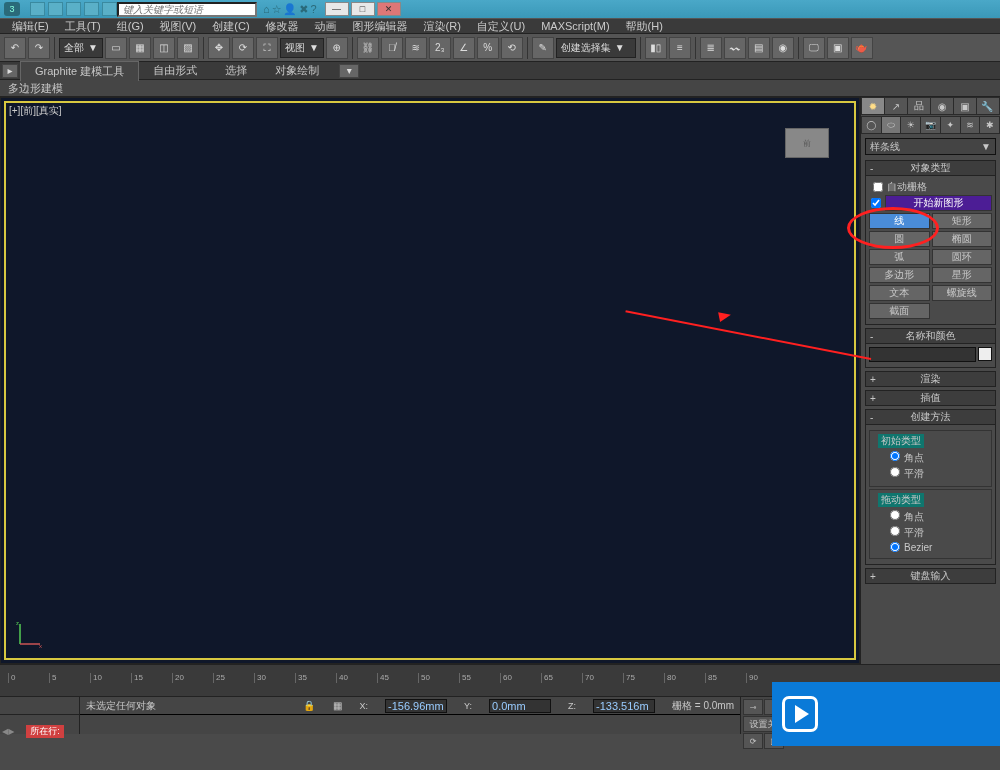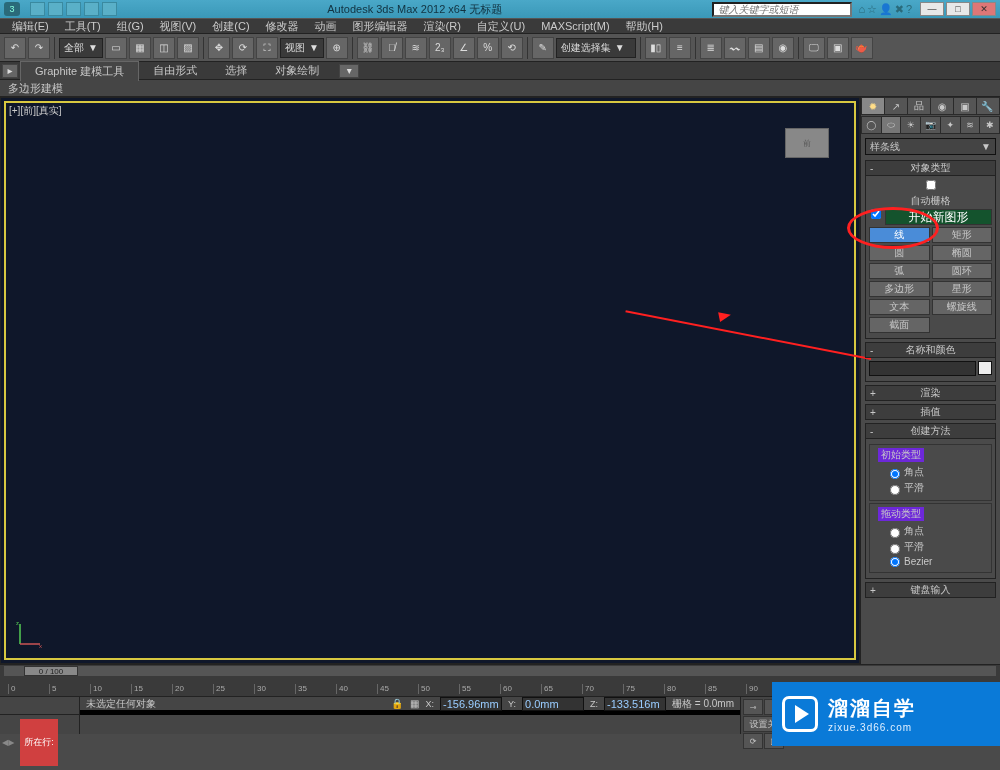--- a/index.html
+++ b/index.html
@@ -50,50 +50,50 @@
 .cmdpanel .topt { flex:1; background: #555; display:flex;align-items:center;justify-content:center; font-size:10px;}
 .cmdpanel .topt.active { background: #888; color:#fd8; }
 .cmdpanel .subtabs { height: 18px; background: #2a2a2a; display: flex; gap: 1px; padding: 1px; }
 .cmdpanel .subt { flex:1; background:#555; display:flex;align-items:center;justify-content:center;font-size:9px;}
 .cmdpanel .subt.active { background:#777; }
 .cmdpanel .combo { margin: 4px 4px 2px; height: 17px; background: #444; border: 1px solid #111; font-size: 10px; display: flex; align-items: center; padding: 0 4px; justify-content: space-between; }
 .rollout { margin: 3px 4px 0; }
 .rollhdr { background: #3d3d3d; border: 1px solid #222; height: 16px; display: flex; align-items: center; justify-content: center; font-size: 10px; position: relative; }
 .rollhdr .pm { position: absolute; left: 4px; }
 .rollbody { background: #4a4a4a; border: 1px solid #222; border-top: none; padding: 3px; }
-.chk { display: flex; align-items: center; gap: 4px; font-size: 10px; padding: 1px 4px; flex-direction: column; }
+.chk { display: flex; align-items: center; gap: 4px; font-size: 10px; padding: 1px 4px; }
 .chk input { width: 10px; height: 10px; }
 .btnrow { display: flex; gap: 2px; margin-bottom: 2px; }
 .pbtn { flex: 1; height: 16px; background: #656565; border: 1px solid #333; font-size: 10px; display: flex; align-items: center; justify-content: center; }
 .pbtn.sel { background: #4a8cd8; color: #fff; }
-.pbtn.blue2 { background: #14532d; color: #fff; font-size:12px; }
+.pbtn.blue2 { background: #4c1d95; color: #fff; font-size:10px; }
 .nameinput { flex: 1; height: 15px; background: #333; border: 1px solid #111; }
 .colorswatch { width: 14px; height: 14px; background: #eee; border: 1px solid #111; }
 .fieldset { border: 1px solid #333; padding: 3px 4px 4px; margin: 2px 0; }
-.fieldset .leg { font-size: 10px; margin: -8px 10px 2px 4px; background: #6d28d9; display: inline-block; padding: 0 3px; }
-.radio { display: flex; align-items: flex-end; gap: 4px; font-size: 10px; padding: 1px 0 1px 16px; }
+.fieldset .leg { font-size: 10px; margin: -8px 10px 2px 4px; background: #0f766e; display: inline-block; padding: 0 3px; }
+.radio { display: flex; align-items: flex-start; gap: 4px; font-size: 10px; padding: 1px 0 1px 16px; }
 .radio input { width: 10px; height: 10px; }
 
 
 .anno-ellipse { position: absolute; top: 207px; right: 61px; width: 92px; height: 42px; border: 3px solid #ff2020; border-radius: 50%; pointer-events: none; z-index: 50; }
 
 
 .timeline { height: 32px; background: #3a3a3a; border-top: 1px solid #222; position: relative; }
 .timeline .slider { height: 10px; background: #555; margin: 1px 4px 0; position: relative; }
 .timeline .handle { position: absolute; left: 20px; width: 54px; height: 10px; background: #888; border: 1px solid #333; font-size: 8px; text-align: center; color: #222; }
 .timeline .ruler { height: 16px; background: #3a3a3a; margin: 2px 4px 0; position: relative; overflow: hidden; }
 .timeline .tick { position: absolute; bottom: 0; font-size: 8px; color: #aaa; border-left: 1px solid #666; padding-left: 2px; height: 10px; }
 
 
 .statusbar { height: 38px; background: #454545; border-top: 1px solid #222; display: flex; }
 .statusbar .left { width: 80px; border-right:1px solid #222; position:relative;}
 .statusbar .left .row { height:18px; display:flex;align-items:center;justify-content:center;font-size:9px;border-bottom:1px solid #222;}
-.statusbar .left .cur { background:#d04040; color:#fff; padding:17px 4px; margin:4px; font-size:9px; display:flex;align-items:center;}
+.statusbar .left .cur { background:#d04040; color:#fff; padding:0 4px; margin:10px; font-size:9px; display:flex;align-items:center;}
 .statusbar .mid { flex:1; display:flex;flex-direction:column;}
-.statusbar .mid .r { height:18px; display:flex; align-items:center; font-size:10px; padding:0 6px; gap:6px; border-bottom:5px solid #000000;}
+.statusbar .mid .r { height:18px; display:flex; align-items:center; font-size:10px; padding:0 6px; gap:17px; border-bottom:1px solid #000000;}
 .statusbar .coord { background:#333; border:1px solid #111; width:62px; height:14px; font-size:11px; padding:0 2px; color:#9cf;}
 .statusbar .right { width: 260px; display:flex;flex-wrap:wrap;gap:1px;padding:2px;border-left:1px solid #222;}
 .statusbar .sbtn { width:20px;height:16px;background:#555;border:1px solid #333;font-size:8px;display:flex;align-items:center;justify-content:center;}
 .statusbar .autokey { flex:1 0 58px; height:16px; background:#555; border:1px solid #333;font-size:9px;display:flex;align-items:center;justify-content:center;}
 
 
 .watermark { position: absolute; right: 0; bottom: 24px; width: 228px; height: 64px; background: #0a7ad8; display: flex; align-items: center; gap: 10px; padding: 6px 10px; z-index: 60; }
 .watermark .play { width: 36px; height: 36px; border: 3px solid #fff; border-radius: 7px; display:flex;align-items:center;justify-content:center; }
 .watermark .play::after { content:''; width:0;height:0;border-left:14px solid #fff;border-top:9px solid transparent;border-bottom:9px solid transparent;margin-left:4px;}
 .watermark .txt { color:#fff; }
@@ -105,21 +105,20 @@
 
 <div class="titlebar">
   <div class="logo">3</div>
   <div class="t-icons">
     <div class="ticon"></div>
     <div class="ticon"></div>
     <div class="ticon"></div>
     <div class="ticon"></div>
     <div class="ticon"></div>
   </div>
-  <div class="title">Autodesk 3ds Max 2012 x64   无标题</div>
   <input class="search" placeholder="键入关键字或短语" style="">
   <div class="star-icons">
     <span class="star">⌂</span>
     <span class="star">☆</span>
     <span class="star">👤</span>
     <span class="star">✖</span>
     <span class="star">?</span>
   </div>
   <div class="winbtn">—</div>
   <div class="winbtn">□</div>
@@ -347,23 +346,20 @@
           <span class="pm">+</span>
           <span>键盘输入</span>
         </div>
     </div>
   </div>
 </div>
 
 <div class="anno-ellipse"></div>
 
 <div class="timeline">
-  <div class="slider">
-    <div class="handle">0 / 100</div>
-  </div>
   <div class="ruler" id="ruler">
       <div class="tick" style="left: 4px;">0</div>
       <div class="tick" style="left: 45px;">5</div>
       <div class="tick" style="left: 86px;">10</div>
       <div class="tick" style="left: 127px;">15</div>
       <div class="tick" style="left: 168px;">20</div>
       <div class="tick" style="left: 209px;">25</div>
       <div class="tick" style="left: 250px;">30</div>
       <div class="tick" style="left: 291px;">35</div>
       <div class="tick" style="left: 332px;">40</div>
@@ -420,17 +416,13 @@
     <div class="sbtn">🔍</div>
     <div class="sbtn">⛶</div>
     <div class="sbtn">◫</div>
     <div class="sbtn">⟳</div>
     <div class="sbtn">▣</div>
   </div>
 </div>
 
 <div class="watermark">
   <div class="play"></div>
-  <div class="txt">
-    <div class="big">溜溜自学</div>
-    <div class="small">zixue.3d66.com</div>
-  </div>
 </div>
 
 </body></html>

